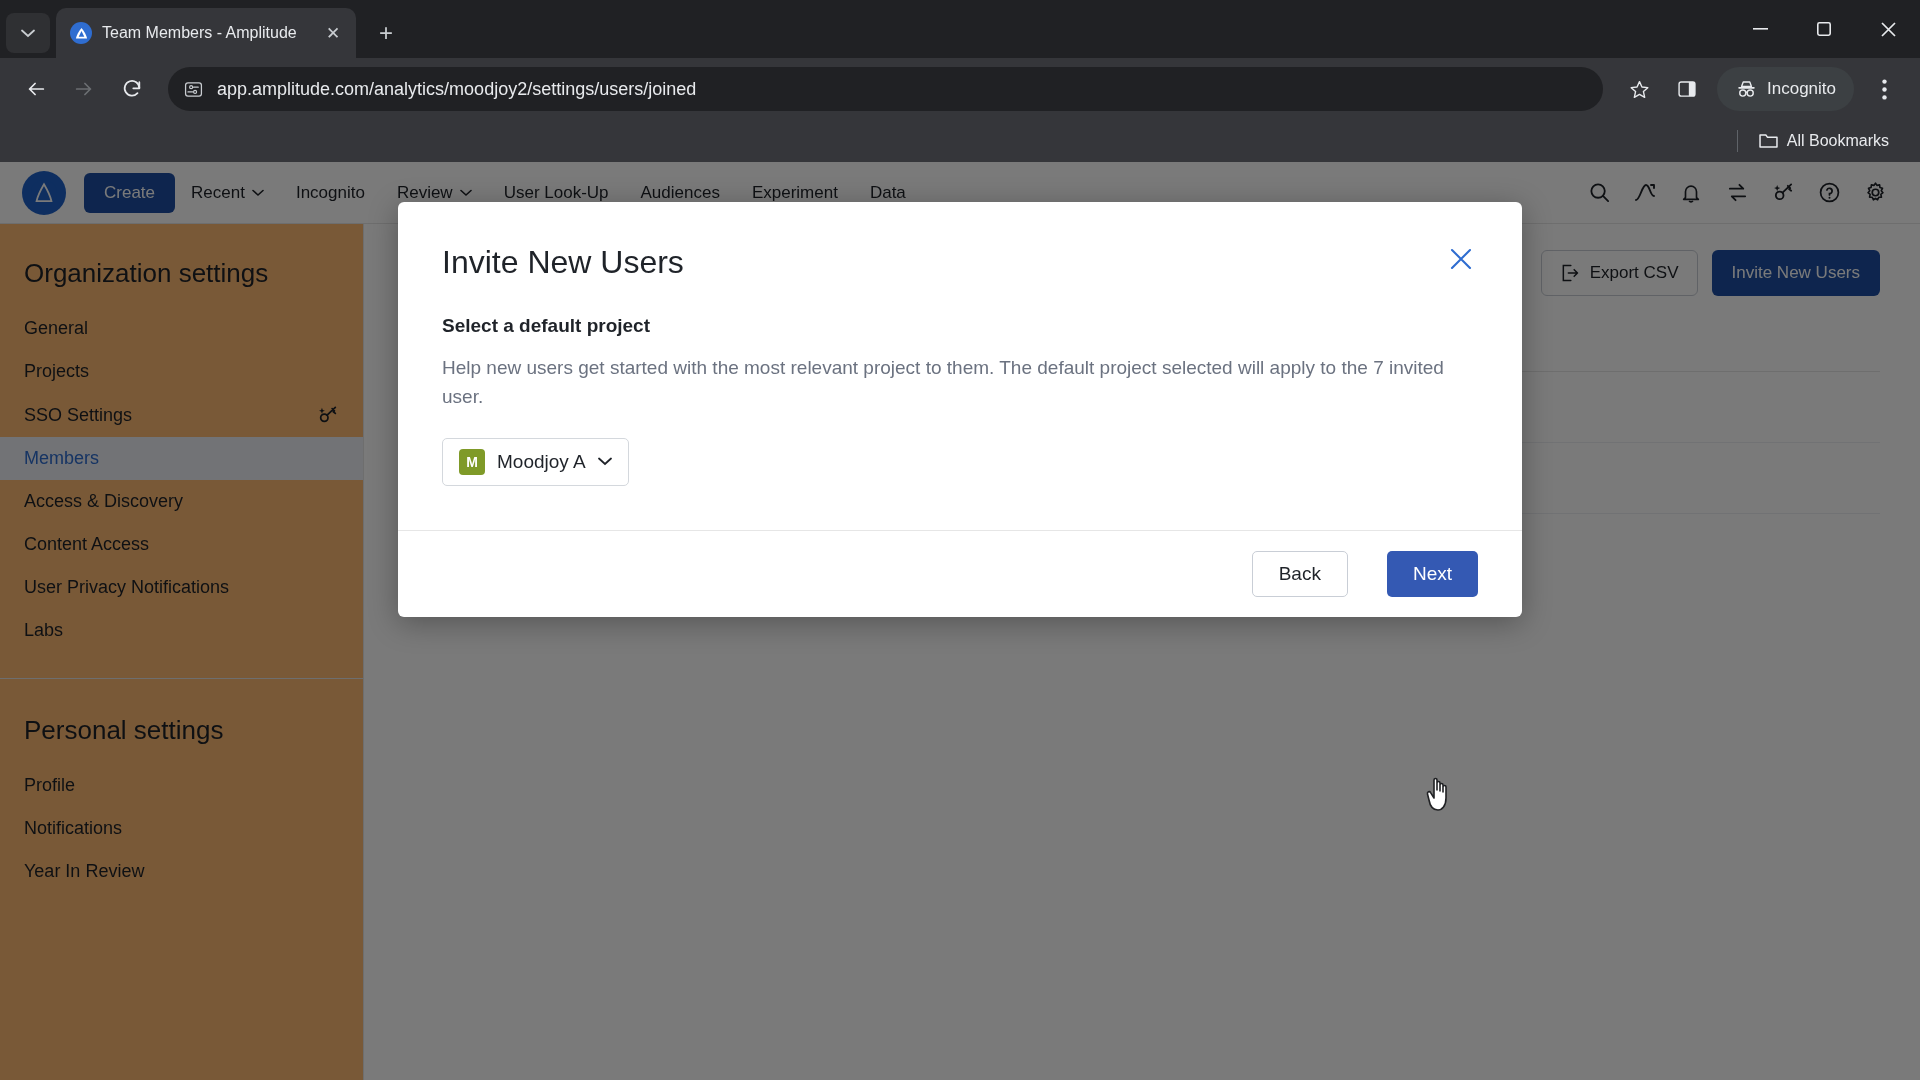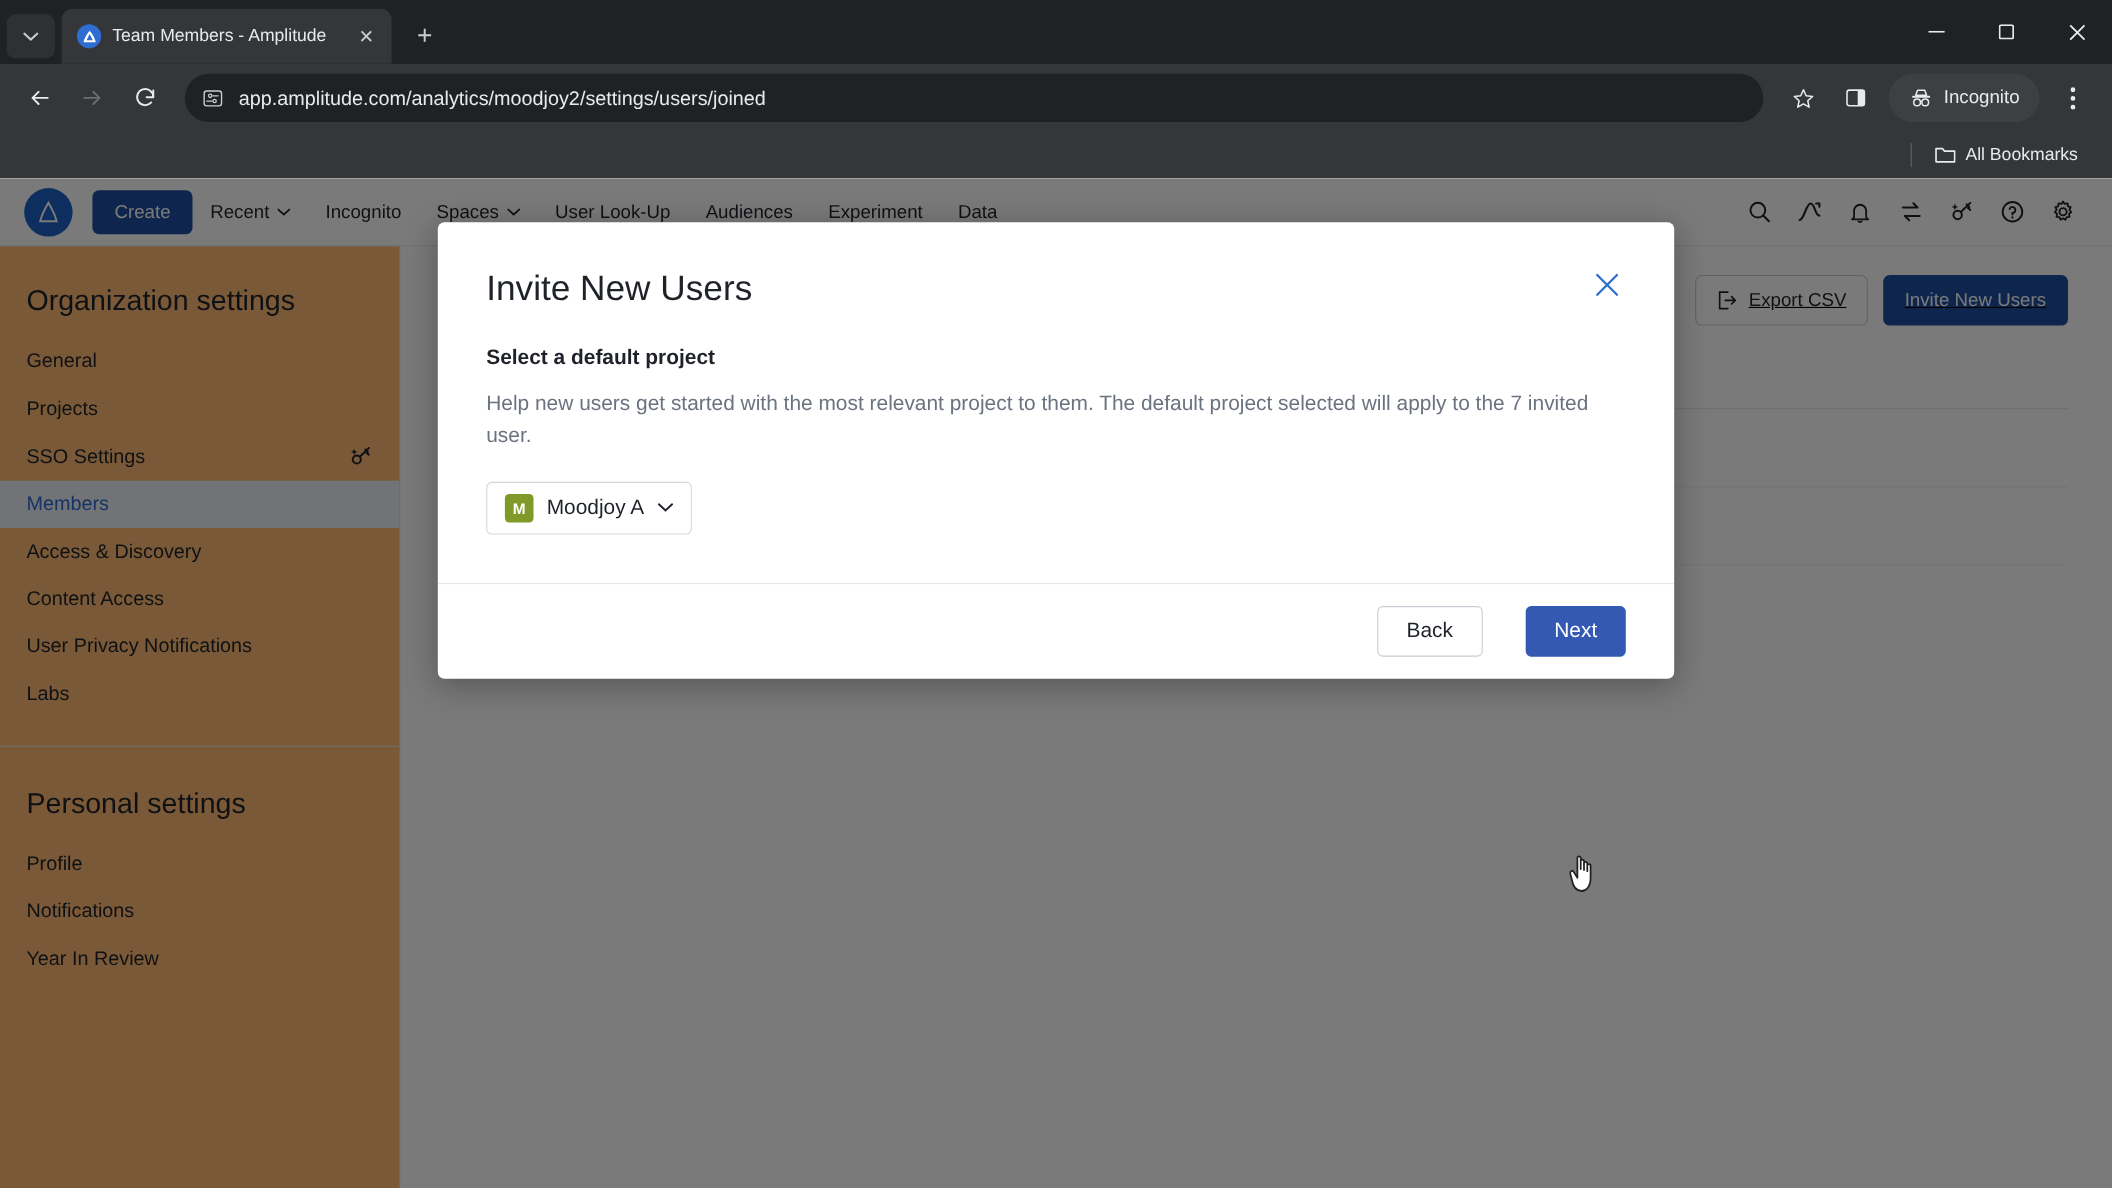--- a/index.html
+++ b/index.html
@@ -129,21 +129,21 @@
   .side-head {
     font-size: 26px; color: #1f2329; padding: 10px 24px 18px 24px; font-weight: 400;
   }
   .side-item {
     font-size: 18px; color: #1f2329; padding: 11px 24px; cursor: pointer;
     display: flex; align-items: center; justify-content: space-between;
   }
   .side-item.active { background: #eef1f6; color: #2f6dd0; }
   .side-divider { height: 1px; background: #e6e6e6; margin: 26px 0; }
 
-  .content { flex: 1 1 auto; position: relative; background: #fff; text-decoration: underline; }
+  .content { flex: 1 1 auto; position: relative; background: #fff; }
   .content-inner { padding: 26px 40px; }
 
   .toolrow { display: flex; align-items: center; gap: 14px; margin-bottom: 22px; }
   .search-box {
     width: 330px; height: 46px; border: 1px solid #c9ced6; border-radius: 6px;
     display: flex; align-items: center; padding: 0 14px; gap: 10px;
     color: #8b9199; font-size: 16px;
   }
   .toolrow .spacer { flex: 1 1 auto; }
   .btn-outline {
@@ -353,21 +353,21 @@
       <div class="navitem">
         <span>Recent</span>
         <svg class="chev" width="12" height="8" viewBox="0 0 12 8">
           <path d="M1 1.5 L6 6 L11 1.5" stroke="#1f2329" stroke-width="1.6" fill="none" stroke-linecap="round"></path>
         </svg>
       </div>
       <div class="navitem">
         <span>Incognito</span>
       </div>
       <div class="navitem">
-        <span>Spaces</span>
+        <span>Review</span>
         <svg class="chev" width="12" height="8" viewBox="0 0 12 8">
           <path d="M1 1.5 L6 6 L11 1.5" stroke="#1f2329" stroke-width="1.6" fill="none" stroke-linecap="round"></path>
         </svg>
       </div>
       <div class="navitem">
         <span>User Look-Up</span>
       </div>
       <div class="navitem">
         <span>Audiences</span>
       </div>

